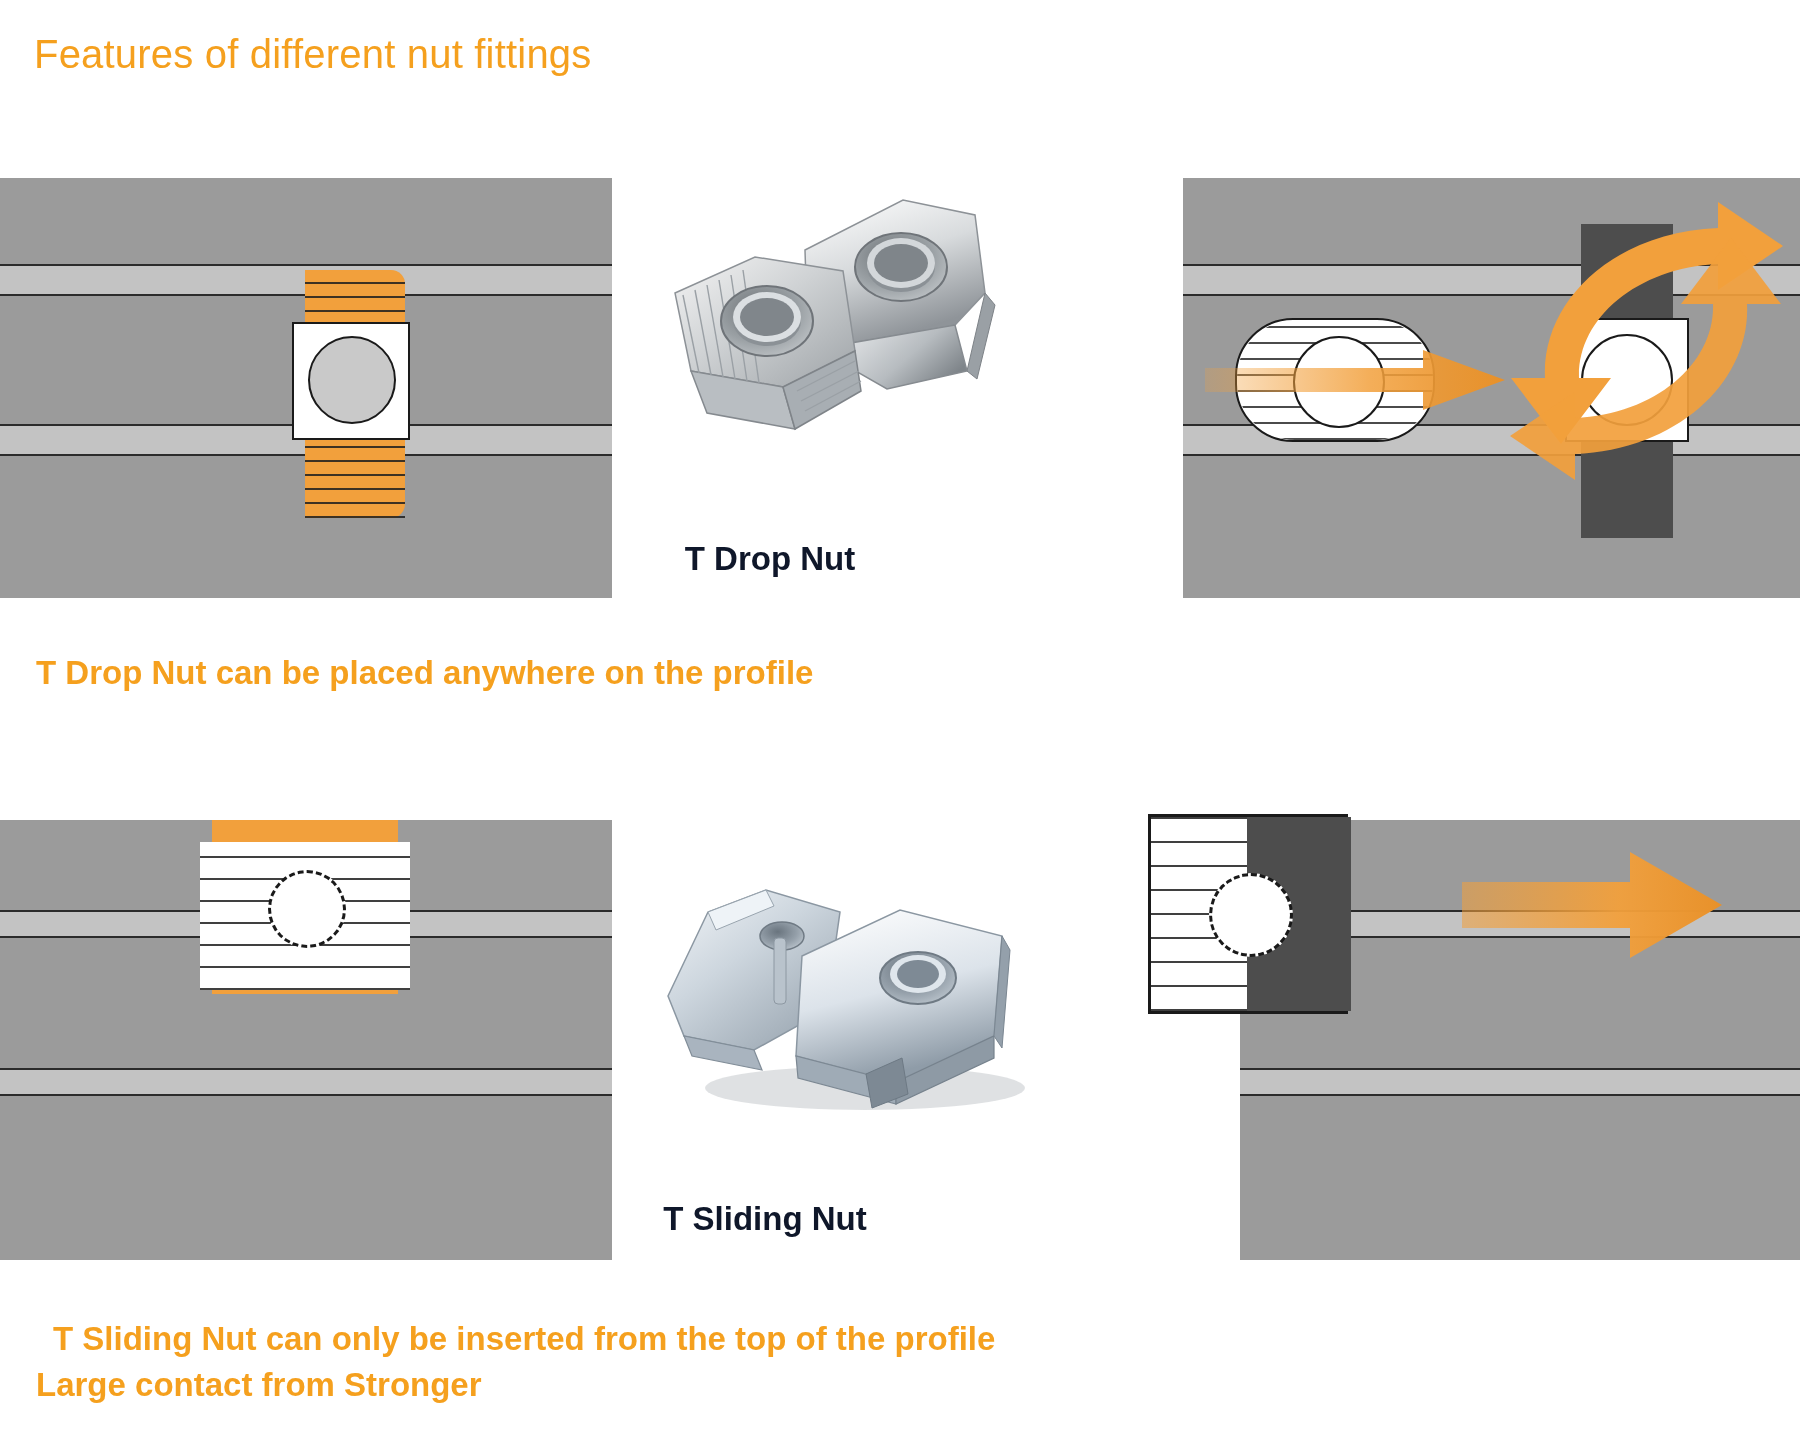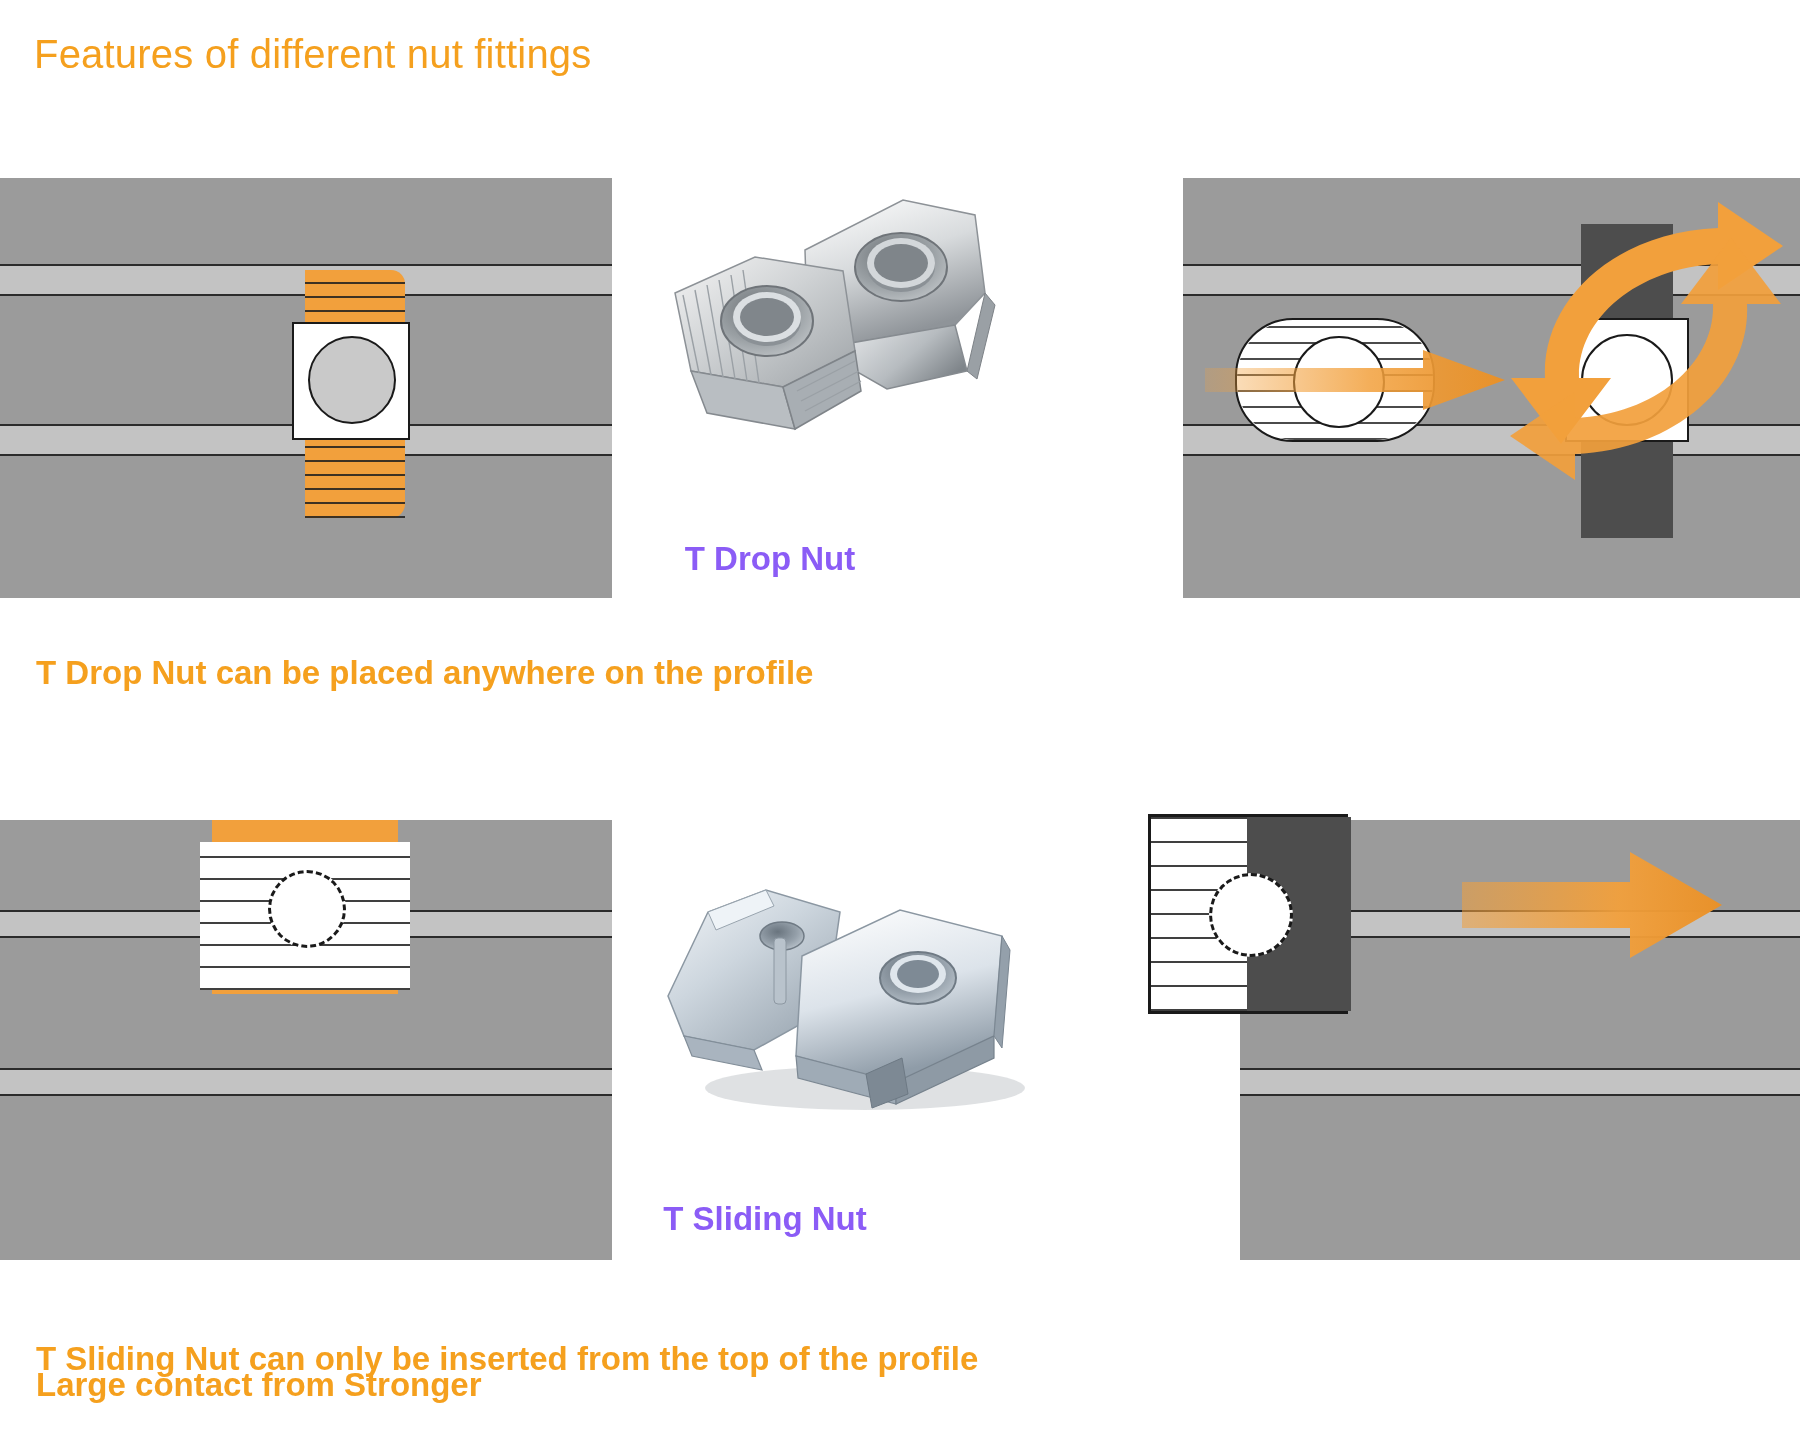--- a/index.html
+++ b/index.html
@@ -36,21 +36,21 @@
     font-size: 33px;
     font-weight: bold;
     color: #F5A01E;
     white-space: pre;
     line-height: 1.28;
   }
   .nut-label {
     position: absolute;
     font-size: 33px;
     font-weight: bold;
-    color: #8b5cf6;
+    color: #0f172a;
     text-align: center;
     width: 420px;
   }
 
   
   .profile {
     position: absolute;
     background: linear-gradient(180deg, #b9b9b9 0%, #b3b3b3 40%, #aaaaaa 100%);
     overflow: hidden;
   }
@@ -356,16 +356,16 @@
 
   <div style="position:absolute; left:1148px; top:814px; width:200px; height:200px;
               background:#ffffff; border:3px solid #1a1a1a; box-sizing:border-box;">
     <div style="position:absolute; left:0; top:0; width:100%; height:100%;
                 background-image:repeating-linear-gradient(0deg, rgba(30,30,30,0.85) 0px, rgba(30,30,30,0.85) 2px, rgba(255,255,255,0) 2px, rgba(255,255,255,0) 24px);"></div>
     <div style="position:absolute; left:96px; top:0; width:104px; height:100%; background:#4d4d4d;"></div>
     <div style="position:absolute; left:58px; top:56px; width:84px; height:84px;
                 border-radius:50%; background:#ffffff; border:3px dashed #1a1a1a; box-sizing:border-box;"></div>
   </div>
 
-  <div class="caption-orange" style="left:36px; top:1318px;margin-top:20px;">T Sliding Nut can only be inserted from the top of the profile</div>
+  <div class="caption-orange" style="left:53px; top:1318px;">T Sliding Nut can only be inserted from the top of the profile</div>
   <div class="caption-orange" style="left:36px; top:1364px;">Large contact from Stronger</div>
 
 </div>
 
 </body></html>

